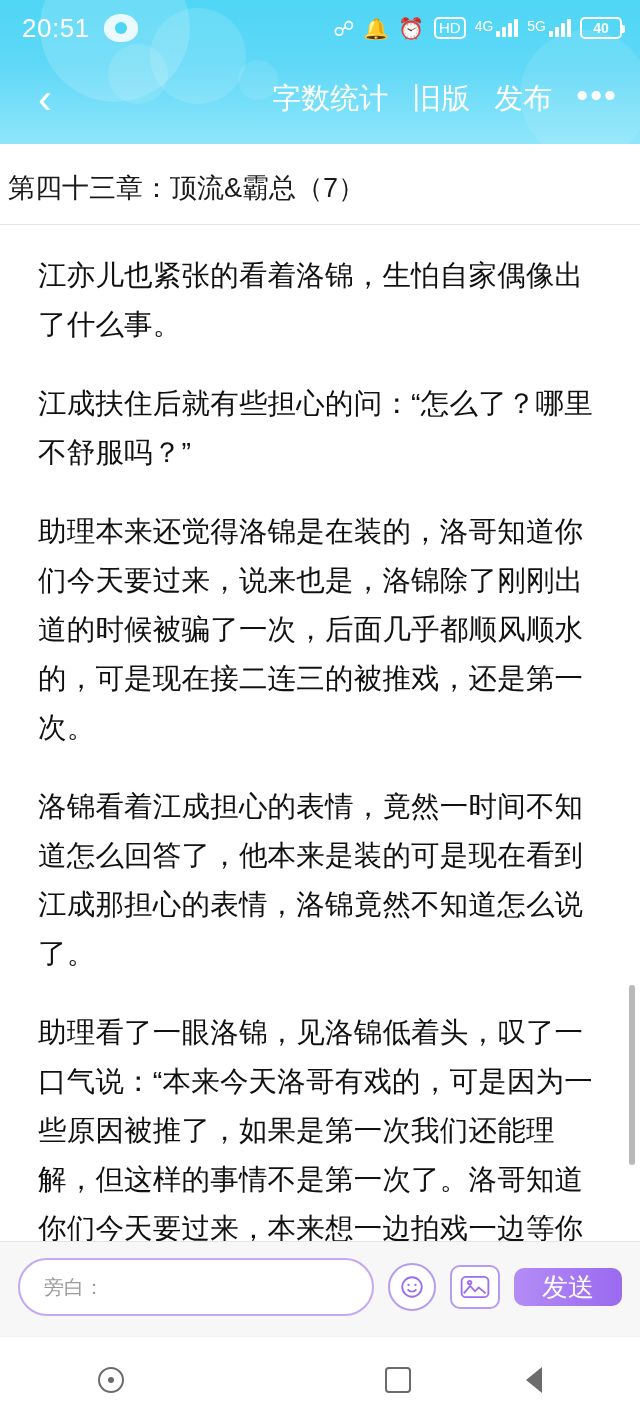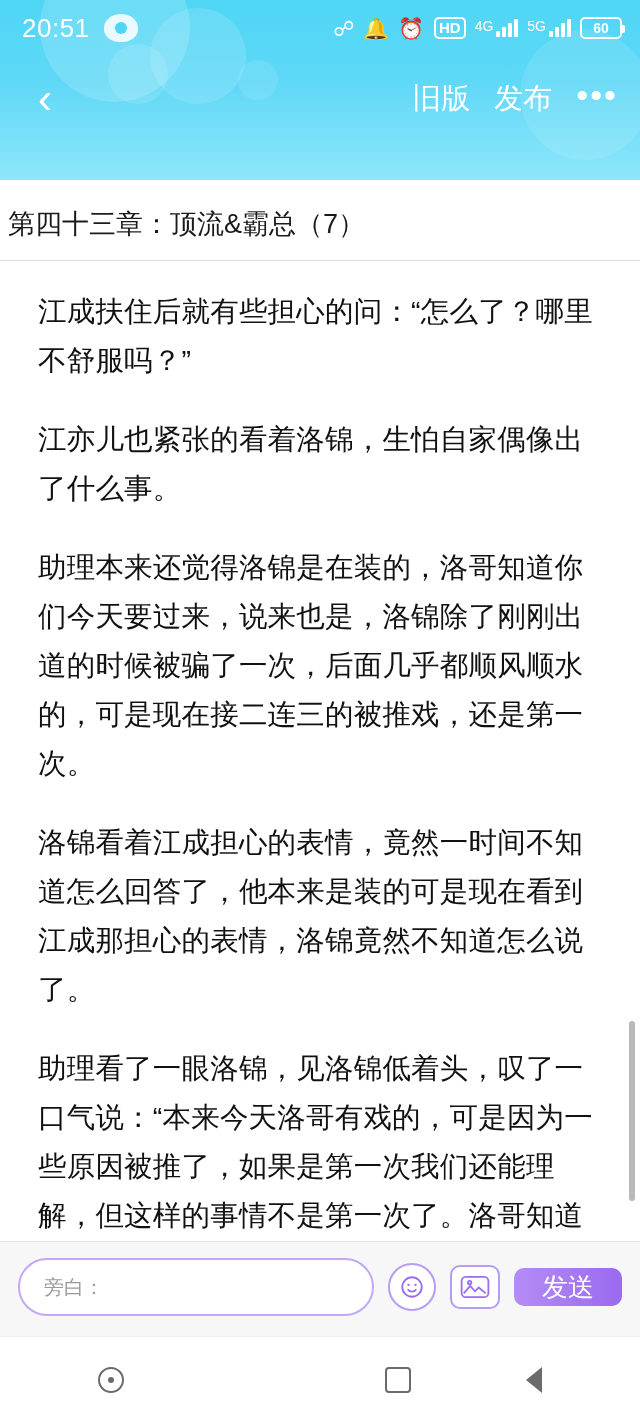--- a/index.html
+++ b/index.html
@@ -16,21 +16,21 @@
     height: 1422px;
     background: #ffffff;
     display: flex;
     flex-direction: column;
   }
 
   
   .header {
     position: relative;
     width: 100%;
-    height: 180px;
+    height: 144px;
     background: linear-gradient(180deg, #4fd6f5 0%, #5fd8f7 45%, #8fe6fb 100%);
     overflow: hidden;
     flex: none;
   }
   .bubble {
     position: absolute;
     border-radius: 50%;
     background: rgba(255,255,255,0.16);
   }
   .b1 { width: 150px; height: 150px; left: 40px; top: -48px; }
@@ -71,21 +71,21 @@
     gap: 9px;
     font-size: 19px;
   }
   .sicon { color: #ffffff; font-size: 21px; line-height: 1; }
   .hd-badge {
     border: 2px solid #fff;
     border-radius: 5px;
     font-size: 15px;
     padding: 0 3px;
     line-height: 18px;
-    font-weight: bold;
+    font-weight: normal;
   }
   .sig-group { display: flex; align-items: flex-start; gap: 2px; }
   .sig-label { font-size: 14px; margin-right: 1px; line-height: 14px; }
   .bars { display: flex; align-items: flex-end; gap: 2px; height: 18px; }
   .bars i { display: block; width: 4px; background: #fff; border-radius: 1px; }
   .bars i:nth-child(1){ height: 6px; }
   .bars i:nth-child(2){ height: 10px; }
   .bars i:nth-child(3){ height: 14px; }
   .bars i:nth-child(4){ height: 18px; }
   .battery {
@@ -321,40 +321,41 @@
         </span>
         <span class="sig-group">
           <span class="sig-label">5G</span>
           <span class="bars">
               <i></i>
               <i></i>
               <i></i>
               <i></i>
             </span>
         </span>
-        <span class="battery">60</span>
+        <span class="battery">40</span>
       </span>
     </div>
 
     <div class="navbar">
       <span class="back-chevron">‹</span>
       <span class="nav-actions">
+        <span>字数统计</span>
         <span>旧版</span>
         <span>发布</span>
         <span class="nav-dots">•••</span>
       </span>
     </div>
   </div>
 
   <div class="chapter-title">第四十三章：顶流&amp;霸总（7）</div>
   <div class="divider"></div>
 
   <div class="content">
+    <p class="para">江亦儿也紧张的看着洛锦，生怕自家偶像出了什么事。</p>
     <p class="para">江成扶住后就有些担心的问：“怎么了？哪里不舒服吗？”</p>
-    <p class="para">江亦儿也紧张的看着洛锦，生怕自家偶像出了什么事。</p>
     <p class="para">助理本来还觉得洛锦是在装的，洛哥知道你们今天要过来，说来也是，洛锦除了刚刚出道的时候被骗了一次，后面几乎都顺风顺水的，可是现在接二连三的被推戏，还是第一次。</p>
     <p class="para">洛锦看着江成担心的表情，竟然一时间不知道怎么回答了，他本来是装的可是现在看到江成那担心的表情，洛锦竟然不知道怎么说了。</p>
     <p class="para">助理看了一眼洛锦，见洛锦低着头，叹了一口气说：“本来今天洛哥有戏的，可是因为一些原因被推了，如果是第一次我们还能理解，但这样的事情不是第一次了。洛哥知道你们今天要过来，本来想一边拍戏一边等你们，可是现在没有办法拍戏了，所以洛哥才蹲在这里。”</p>
     <div class="scroll-track"></div>
   </div>
 
   <div class="editor">
     <div class="editor-row2">
       <input class="text-input" type="text" placeholder="旁白：" style="">
       <span class="circle-btn">

